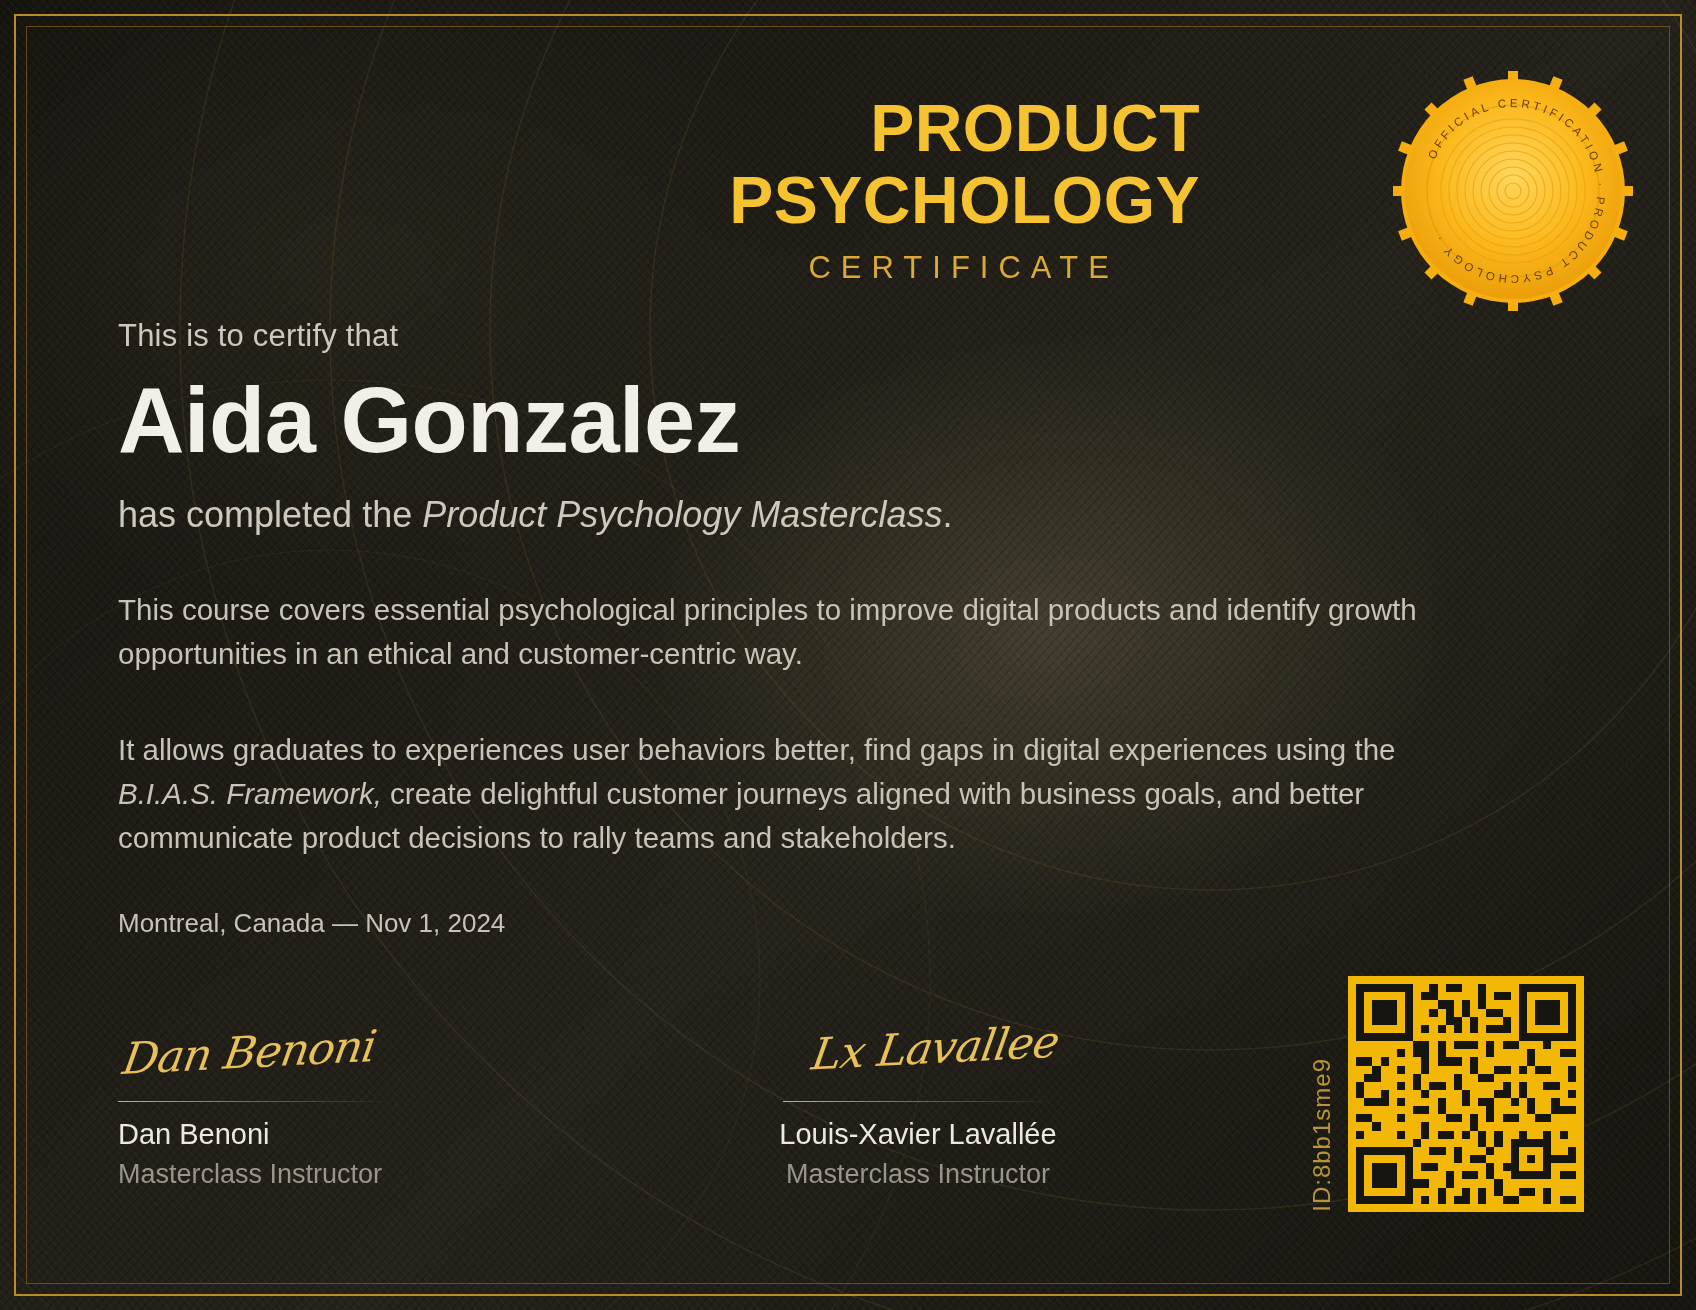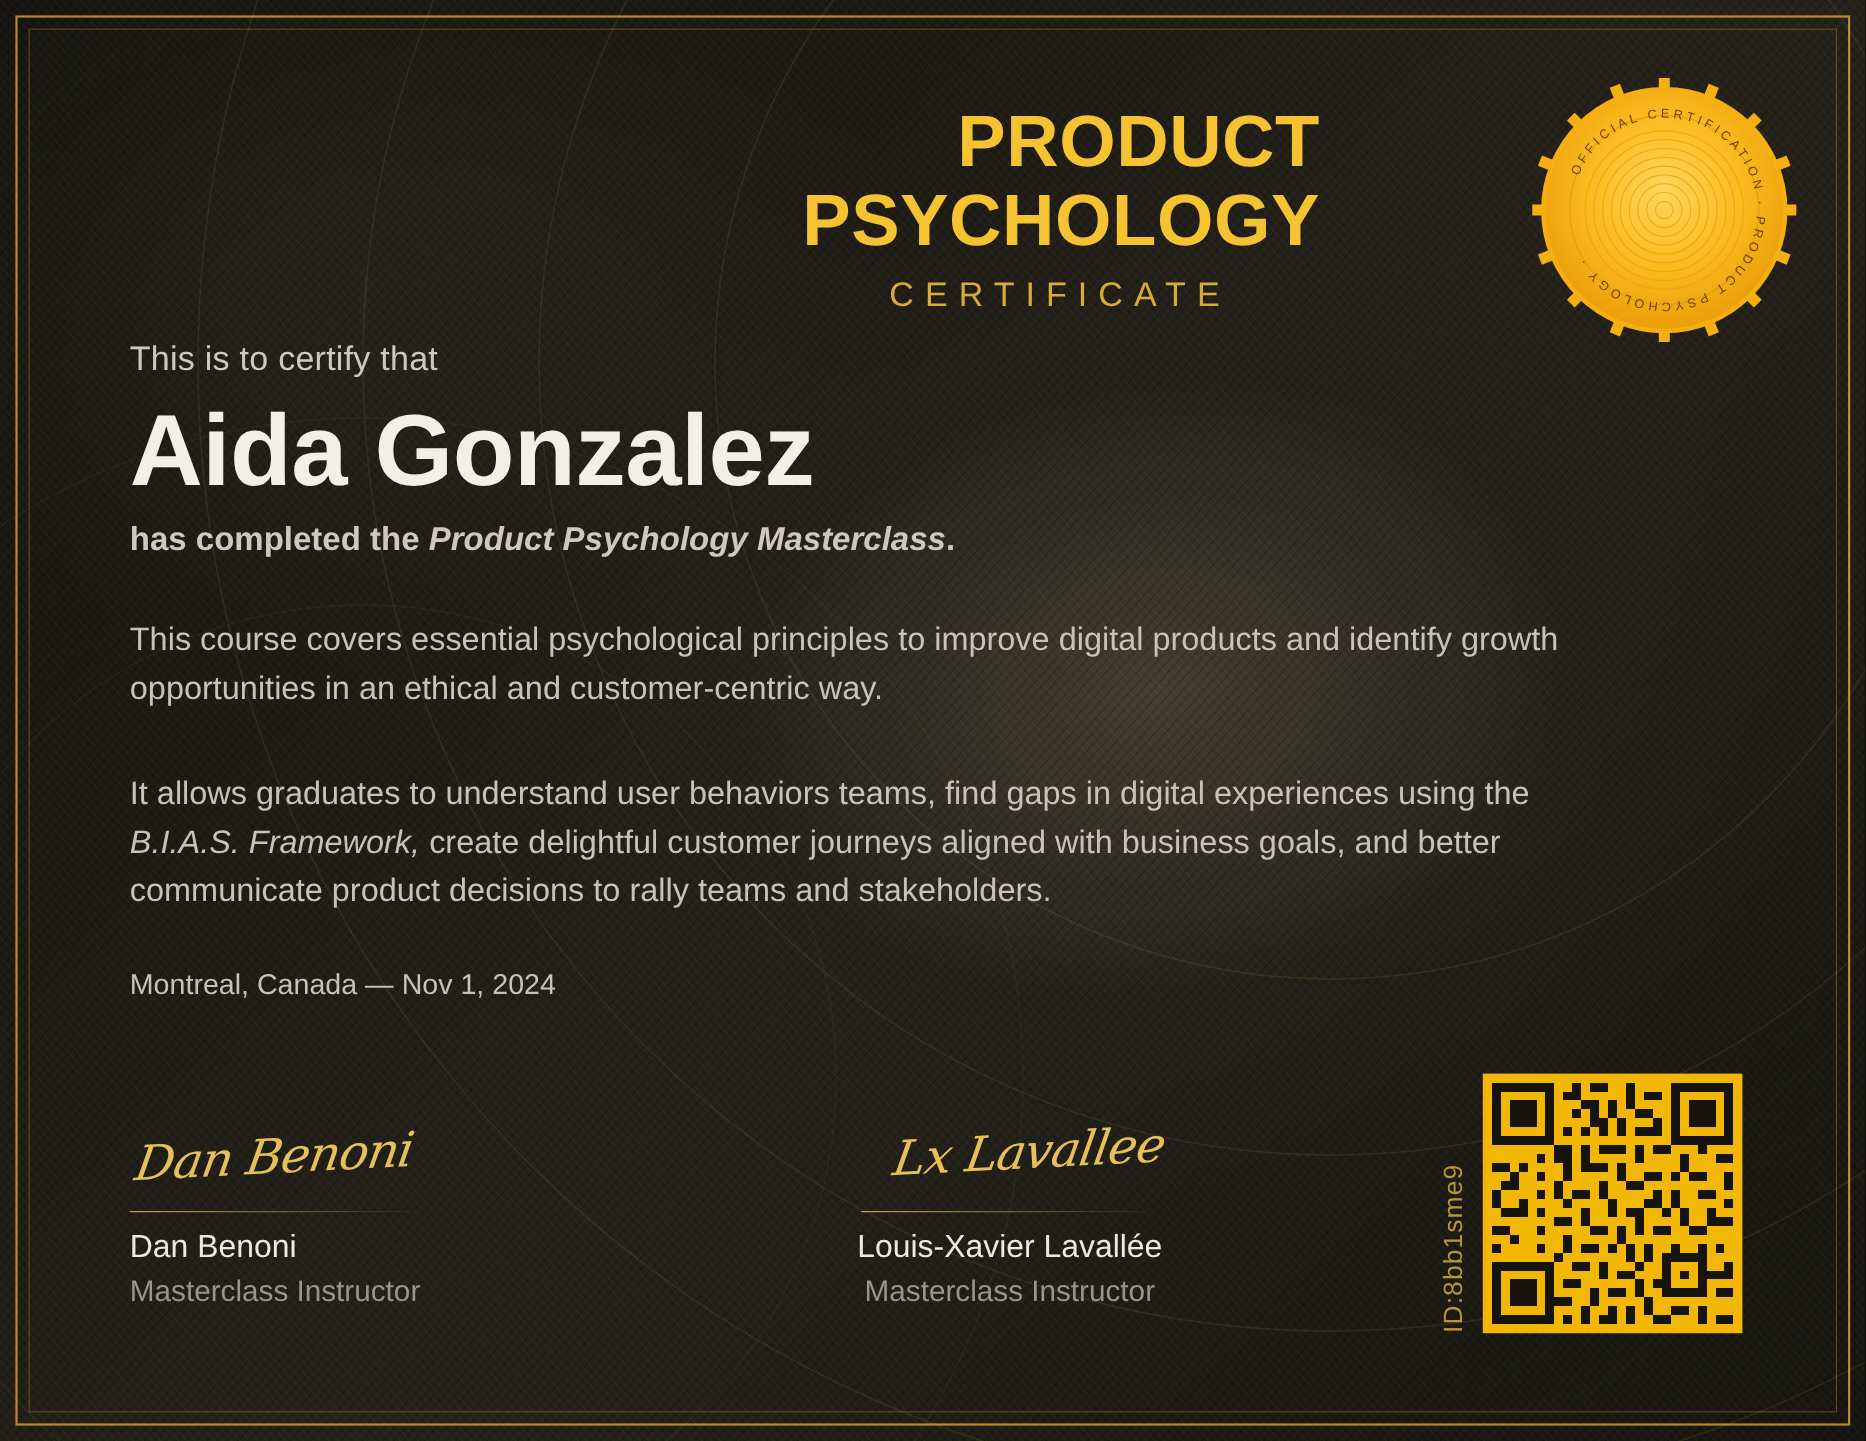--- a/index.html
+++ b/index.html
@@ -96,40 +96,39 @@
     top: -12px;
     width: 250px;
     height: 250px;
   }
 
   
   .body-area {
     position: absolute;
     left: 118px;
     right: 118px;
-    top: 308px;
+    top: 318px;
   }
   .certify-line {
     font-size: 31px;
     color: #CFC9BD;
     letter-spacing: 0.2px;
   }
   .recipient {
     margin-top: 16px;
     font-size: 92px;
     line-height: 100px;
     color: #F2EFE9;
     font-weight: bold;
     letter-spacing: -0.5px;
   }
   .completed-line {
-    margin-top: 14px;
-    font-size: 30px;
+    margin-top: 24px;
+    font-size: 36px;
     color: #CFC9BD;
-    font-weight: bold;
   }
   .completed-line i { font-style: italic; }
 
   .para {
     margin-top: 52px;
     font-size: 29.5px;
     line-height: 44px;
     color: #C9C3B7;
     max-width: 1380px;
   }
@@ -284,21 +283,21 @@
 
   <div class="body-area">
     <div class="certify-line">This is to certify that</div>
 
     <div class="recipient">Aida Gonzalez</div>
 
     <div class="completed-line"><span>has completed the </span><i>Product Psychology Masterclass</i><span>.</span></div>
 
     <div class="para">This course covers essential psychological principles to improve digital products and identify growth opportunities in an ethical and customer-centric way.</div>
 
-    <div class="para"><span>It allows graduates to understand user behaviors teams, find gaps in digital experiences using the </span><i>B.I.A.S. Framework,</i><span> create delightful customer journeys aligned with business goals, and better communicate product decisions to rally teams and stakeholders.</span></div>
+    <div class="para"><span>It allows graduates to experiences user behaviors better, find gaps in digital experiences using the </span><i>B.I.A.S. Framework,</i><span> create delightful customer journeys aligned with business goals, and better communicate product decisions to rally teams and stakeholders.</span></div>
 
     <div class="place-date">Montreal, Canada — Nov 1, 2024</div>
   </div>
 
   <div class="signatures">
     <div class="sig-block">
       <div class="sig-script">Dan Benoni</div>
       <div class="sig-underline"></div>
       <div class="sig-name">Dan Benoni</div>
       <div class="sig-role">Masterclass Instructor</div>

